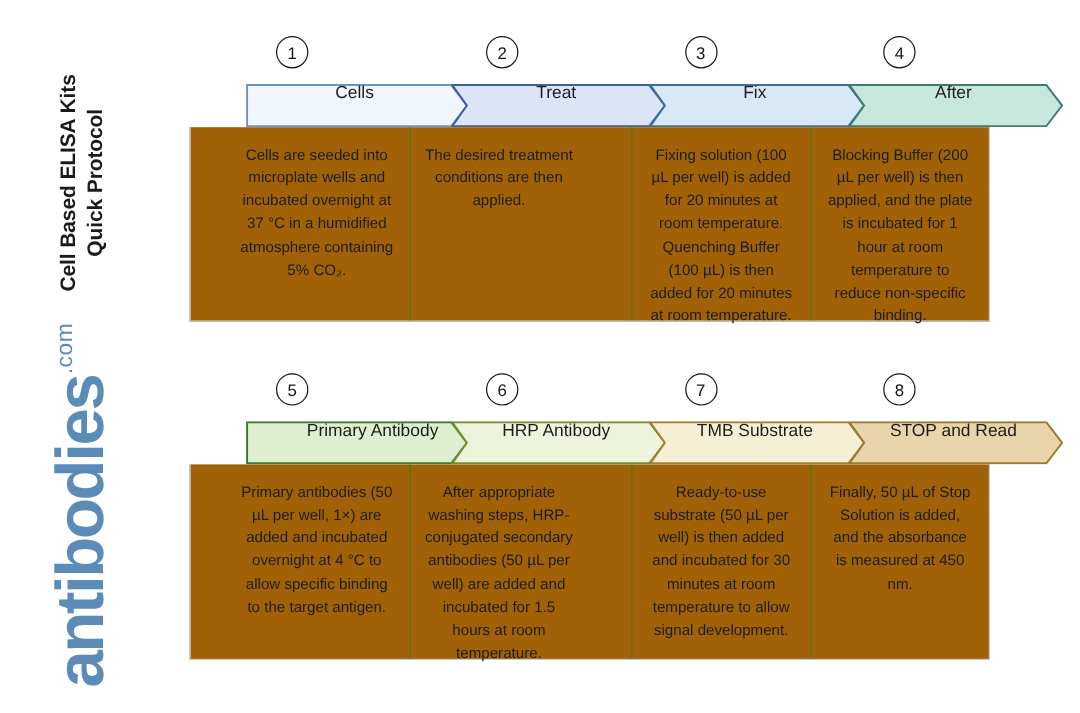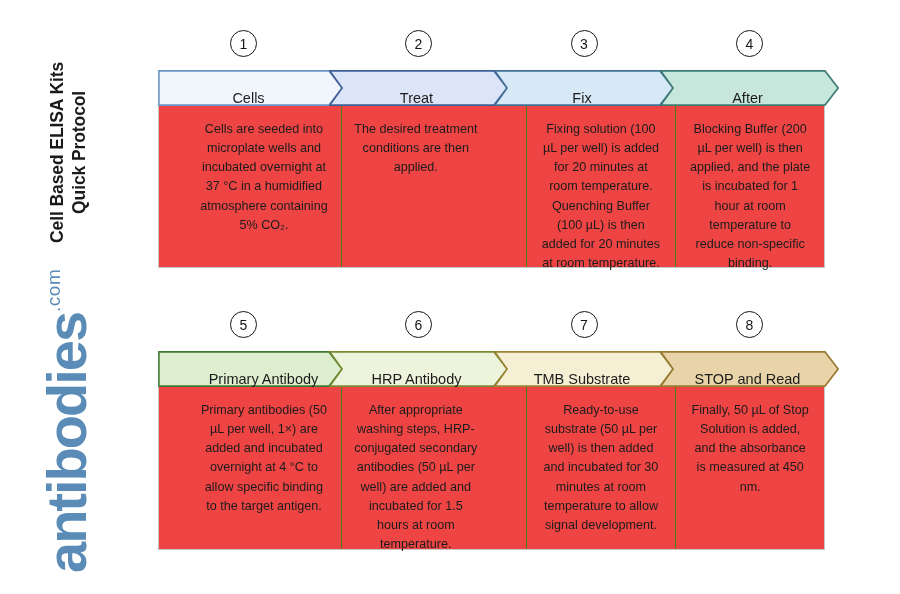--- a/index.html
+++ b/index.html
@@ -69,38 +69,38 @@
     box-sizing:border-box;
     display:flex;align-items:center;justify-content:center;
     font-size:14px;color:#151515;line-height:1;
   }
 
   
   .chevron-band{position:relative;height:36px;}
   .chev{
     position:absolute;top:0;height:36px;
     box-sizing:border-box;
-    display:flex;align-items:flex-end;justify-content:center;
+    display:flex;align-items:flex-start;justify-content:center;
     font-size:14.5px;color:#1c1c1c;
     text-align:center;
-    padding-left:6px;padding-right:10px;
+    padding-left:6px;padding-right:10px;margin-left:47px;
   }
   .chev .lbl{position:relative;z-index:2;}
   .chev .shape{
     position:absolute;inset:0;z-index:1;
   }
   .chev .shape svg{display:block;width:100%;height:100%;}
 
   
   .textgrid{
     position:relative;
     display:flex;
     border:1px solid #c6c6c6;
     border-top:none;
-    background:#ef4444;
+    background:#a16207;
     box-sizing:border-box;
     padding-left:28px;
   }
   .cell{
     box-sizing:border-box;
     border-left:1px solid #4d7c0f;
     padding:14px 12px 10px 12px;
     display:flex;align-items:flex-start;justify-content:center;
     text-align:center;
     font-size:12.6px;

